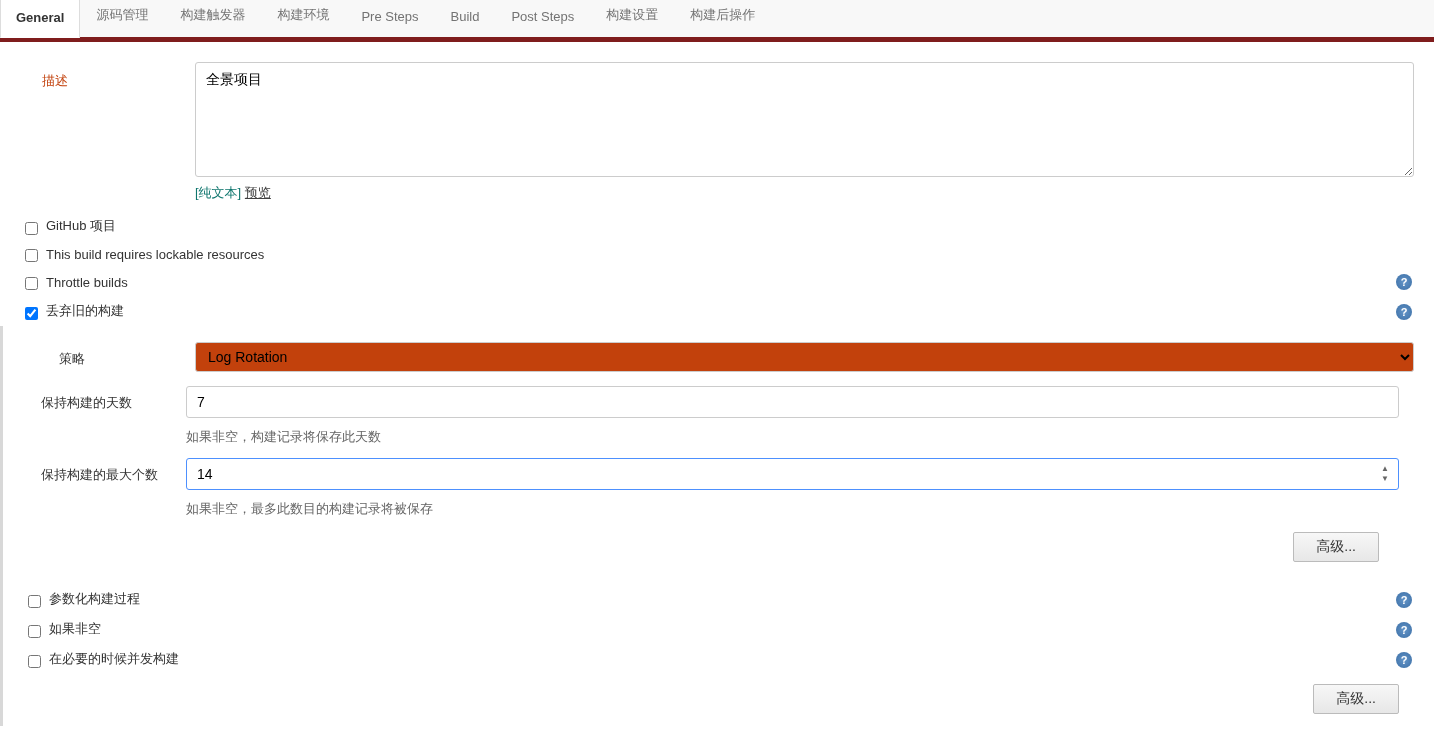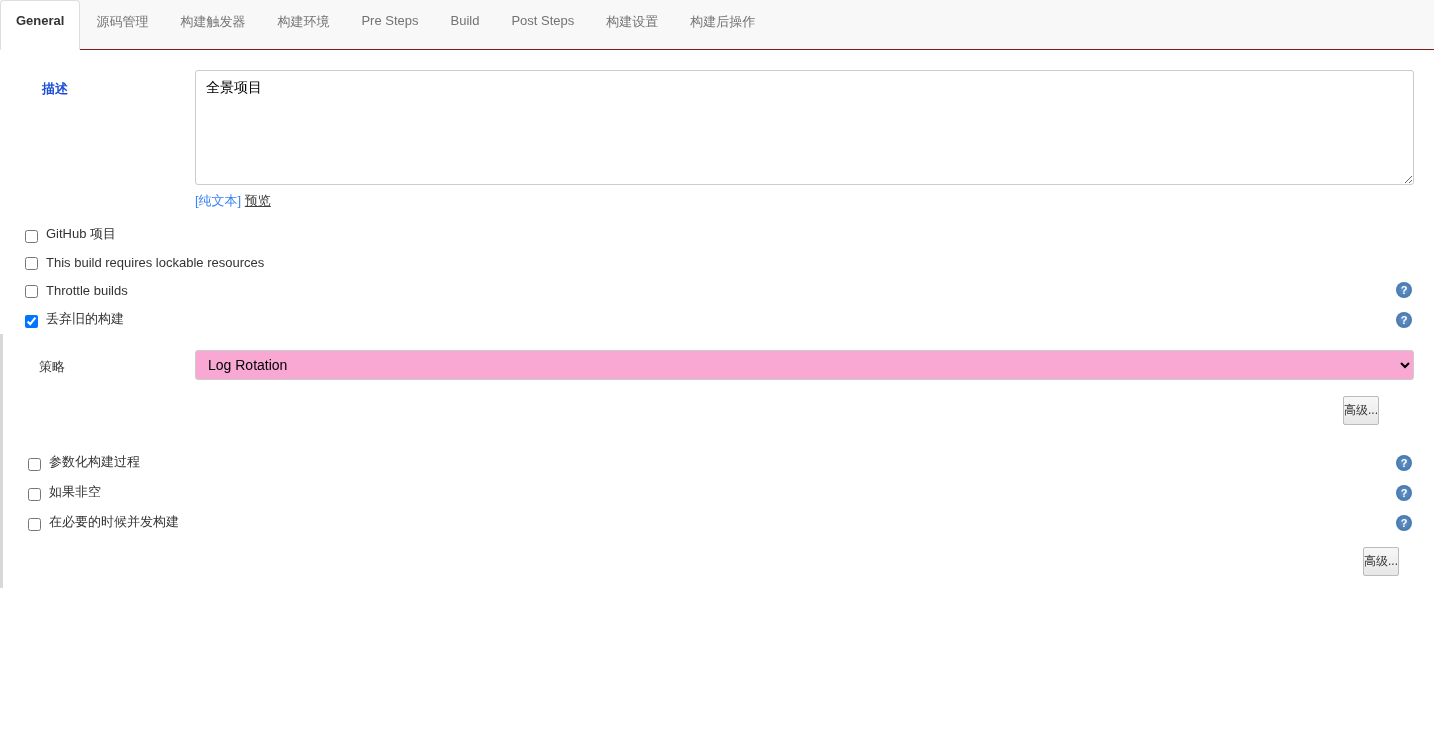--- a/index.html
+++ b/index.html
@@ -1,59 +1,59 @@
 <!DOCTYPE html>
 <html><head>
   <meta charset="utf-8">
   <style>
     * { box-sizing: border-box; margin: 0; padding: 0; }
     body { font-family: Arial, "Microsoft YaHei", sans-serif; font-size: 13px; color: #333; background: #fff; }
     
-    .tabs { border-bottom: 1px solid #7f1d1d; background: #f8f8f8; display: flex; height: 50px; }
+    .tabs { border-bottom: 5px solid #7f1d1d; background: #f8f8f8; display: flex; height: 42px; align-items: flex-end; }
     .tab { padding: 12px 15px; color: #737373; cursor: pointer; border: 1px solid transparent; }
     .tab.active { background: #fff; color: #333; font-weight: bold; border: 1px solid #ddd; border-bottom: 1px solid #fff; border-radius: 4px 4px 0 0; margin-bottom: -1px; }
     
     .content { padding: 0; }
     
     .row { display: flex; padding: 5px 0; }
-    .label-col { width: 195px; padding: 10px 0 0 42px; font-size: 13px; color: #1d4ed8; flex-shrink: 0; font-weight: bold; }
+    .label-col { width: 195px; padding: 10px 0 0 42px; font-size: 13px; color: #c2410c; flex-shrink: 0; }
     .field-col { flex: 1; padding-right: 20px; }
     
     .textarea { width: 100%; height: 115px; border: 1px solid #ccc; border-radius: 3px; padding: 8px 10px; font-size: 14px; font-family: inherit; resize: both; }
     .textarea-footer { padding: 4px 0; font-size: 13px; }
     .textarea-footer a { color: #404040; text-decoration: underline; }
-    .plaintext { color: #3b82f6; }
+    .plaintext { color: #0f766e; }
     
     .checkbox-row { padding: 6px 22px; display: flex; align-items: flex-end; position: relative; border-left: 3px solid transparent; }
     .checkbox-row input[type=checkbox] { margin-right: 8px; }
     .checkbox-row .help-icon { margin-left: auto; }
     
     .help-icon { width: 16px; height: 16px; border-radius: 50%; background: radial-gradient(#6495c8, #3b6ea5); color: #fff; font-size: 11px; font-weight: bold; display: inline-flex; align-items: center; justify-content: center; cursor: pointer; flex-shrink: 0; }
     
     .nested-block { border-left: 3px solid #d8d8d8; padding: 10px 20px 10px 0; }
     .nested-row { display: flex; padding: 6px 0; }
-    .nested-label { width: 192px; padding-left: 36px; font-size: 13px; padding-top: 8px; flex-shrink: 0; }
+    .nested-label { width: 192px; padding-left: 56px; font-size: 13px; padding-top: 8px; flex-shrink: 0; }
     .nested-field { flex: 1; }
     
     .inner-block { margin-left: 15px; }
     .inner-row { display: flex; padding: 8px 0 0; }
     .inner-label { width: 168px; padding-left: 23px; padding-top: 8px; font-size: 13px; flex-shrink: 0; }
     .inner-field { flex: 1; padding-right: 15px; }
     
-    select.strategy { width: 100%; height: 30px; border: 1px solid #ccc; border-radius: 3px; padding: 0 8px; font-size: 14px; background: #f9a8d4; }
+    select.strategy { width: 100%; height: 30px; border: 1px solid #ccc; border-radius: 3px; padding: 0 8px; font-size: 14px; background: #c2410c; }
     
     input.text-input { width: 100%; height: 32px; border: 1px solid #ccc; border-radius: 3px; padding: 0 10px; font-size: 14px; }
     input.text-input.focused { border: 1px solid #4d90fe; outline: none; }
     .num-wrap { position: relative; }
     .spinner { position: absolute; right: 4px; top: 4px; width: 14px; height: 24px; display: flex; flex-direction: column; justify-content: center; color: #666; font-size: 8px; line-height: 10px; }
     
     .hint { color: #666; font-size: 13px; padding: 10px 0 4px; }
     
     .btn-row { display: flex; justify-content: flex-end; padding: 10px 35px 12px 0; }
-    .btn { background: linear-gradient(#f7f7f7, #e7e7e7); border: 1px solid #bbb; border-radius: 2px; padding: 5px 0; font-size: 12px; color: #333; cursor: pointer; }
+    .btn { background: linear-gradient(#f7f7f7, #e7e7e7); border: 1px solid #bbb; border-radius: 2px; padding: 5px 22px; font-size: 14px; color: #333; cursor: pointer; }
     
     .section-divider { border-left: 3px solid #d8d8d8; }
   </style>
 </head>
 <body>
 
 <div class="tabs">
   <div class="tab active">General</div>
   <div class="tab">源码管理</div>
   <div class="tab">构建触发器</div>
@@ -103,20 +103,43 @@
   <div class="nested-block">
     <div class="nested-row">
       <div class="nested-label">策略</div>
       <div class="nested-field">
         <select class="strategy">
           <option>Log Rotation</option>
         </select>
       </div>
     </div>
 
+    <div class="inner-block">
+      <div class="inner-row">
+        <div class="inner-label">保持构建的天数</div>
+        <div class="inner-field">
+          <input class="text-input" type="text" value="7" style="">
+          <div class="hint">如果非空，构建记录将保存此天数</div>
+        </div>
+      </div>
+
+      <div class="inner-row">
+        <div class="inner-label">保持构建的最大个数</div>
+        <div class="inner-field">
+          <div class="num-wrap">
+            <input class="text-input focused" type="text" value="14" style="">
+            <div class="spinner">
+              <span>▲</span>
+              <span>▼</span>
+            </div>
+          </div>
+          <div class="hint">如果非空，最多此数目的构建记录将被保存</div>
+        </div>
+      </div>
+    </div>
 
     <div class="btn-row">
       <button class="btn">高级...</button>
     </div>
   </div>
 
   <div class="section-divider">
     <div class="checkbox-row">
       <input type="checkbox" style="">
       <span>参数化构建过程</span>

